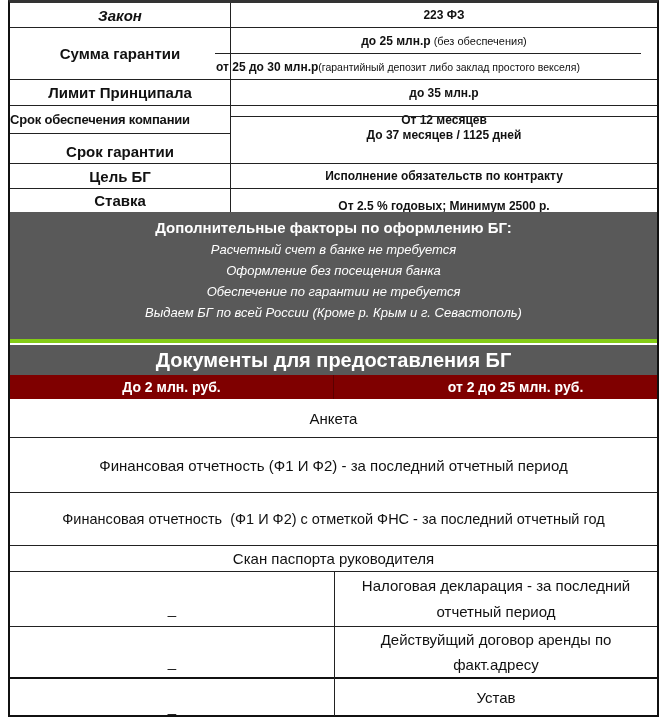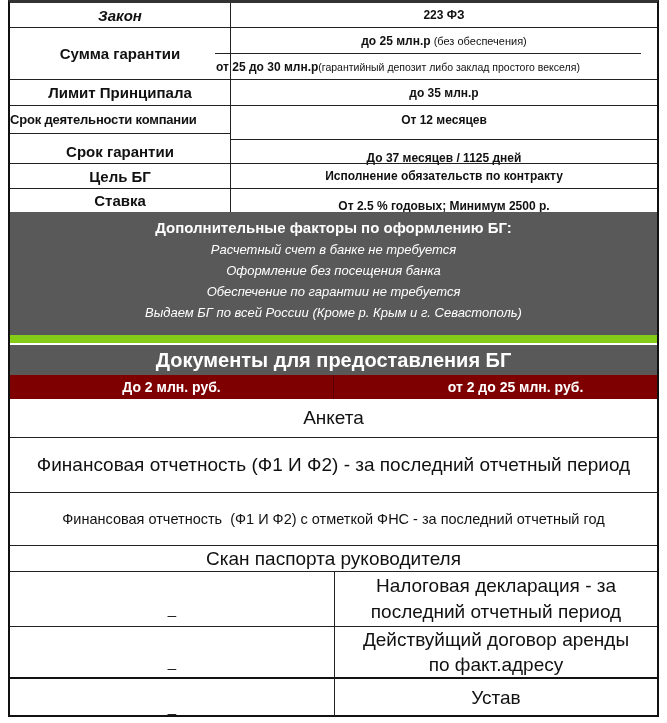--- a/index.html
+++ b/index.html
@@ -7,21 +7,21 @@
          font-family: "Liberation Sans", sans-serif; color: #111; }
   .abs { position: absolute; box-sizing: border-box; }
   .cell { position: absolute; box-sizing: border-box; display: flex; align-items: center; justify-content: center; text-align: center; }
   .hb { border-top: 1px solid #222; }
   .lbl { font-weight: bold; font-size: 15px; }
   .val { font-weight: bold; font-size: 12px; }
   .small { font-size: 11px; font-weight: bold; white-space: nowrap; }
   .small .norm { font-weight: normal; font-size: 11px; }
   .dark { background: #595959; color: #fff; }
   .red { background: #7f0000; color: #fff; }
-  .doc { font-size: 19px; font-weight: normal; color: #111; }
+  .doc { font-size: 15px; font-weight: normal; color: #111; }
   .dash { font-size: 15px; padding-top: 18px; }
 </style>
 </head>
 <body>
 
 <div class="abs" style="left:8px; top:0; width:651px; height:717px; border:2px solid #111; border-top:3px solid #333;"></div>
 
 <div class="abs" style="left:10px; top:3px; width:647px; height:209px;">
 
   <div class="abs" style="left:220px; top:0; width:1px; height:209px; background:#222;"></div>
@@ -35,34 +35,34 @@
       <span class="norm" style="white-space:pre;"> (без обеспечения)</span>
   </div>
   <div class="cell small hb" style="left:205px; top:50px; width:426px; height:26px; justify-content:flex-start; padding-left:1px;">
     <span style="font-size:12px;">от 25 до 30 млн.р</span>
       <span class="norm" style="font-size:10.5px;">(гарантийный депозит либо заклад простого векселя)</span>
   </div>
 
   <div class="cell lbl hb" style="left:0; top:76px; width:220px; height:26px;">Лимит Принципала</div>
   <div class="cell val hb" style="left:221px; top:76px; width:426px; height:26px;">до 35 млн.р</div>
 
-  <div class="cell lbl hb" style="left:0; top:102px; width:220px; height:28px; font-size:13px; justify-content:flex-start; white-space:nowrap; letter-spacing:-0.2px;">Срок деятельности компании</div>
+  <div class="cell lbl hb" style="left:0; top:102px; width:220px; height:28px; font-size:13px; justify-content:flex-start; white-space:nowrap; letter-spacing:-0.2px;">Срок обеспечения компании</div>
   <div class="cell val hb" style="left:221px; top:102px; width:426px; height:28px;">От 12 месяцев</div>
 
   <div class="cell lbl hb" style="left:0; top:130px; width:220px; height:30px; padding-top:6px;">Срок гарантии</div>
-  <div class="cell val hb" style="left:221px; top:136px; width:426px; height:30px; padding-top:6px;">До 37 месяцев / 1125 дней</div>
+  <div class="cell val hb" style="left:221px; top:113px; width:426px; height:30px; padding-top:6px;">До 37 месяцев / 1125 дней</div>
 
   <div class="cell lbl hb" style="left:0; top:160px; width:220px; height:25px;">Цель БГ</div>
   <div class="cell lbl hb" style="left:0; top:185px; width:220px; height:24px;">Ставка</div>
 
   <div class="cell val hb" style="left:221px; top:160px; width:426px; height:25px;">Исполнение обязательств по контракту</div>
   <div class="cell val hb" style="left:221px; top:185px; width:426px; height:34px;">От 2.5 % годовых; Минимум 2500 р.</div>
 </div>
 
-<div class="abs dark" style="left:10px; top:212px; width:647px; height:131px; border-bottom:8px solid #84cc16; text-align:center;">
+<div class="abs dark" style="left:10px; top:212px; width:647px; height:131px; border-bottom:4px solid #84cc16; text-align:center;">
   <div style="font-weight:bold; font-size:15px; margin-top:5px; height:22px; line-height:22px;">Дополнительные факторы по оформлению БГ:</div>
   <div style="font-style:italic; font-size:13px; line-height:21px;">Расчетный счет в банке не требуется</div>
   <div style="font-style:italic; font-size:13px; line-height:21px;">Оформление без посещения банка</div>
   <div style="font-style:italic; font-size:13px; line-height:21px;">Обеспечение по гарантии не требуется</div>
   <div style="font-style:italic; font-size:13px; line-height:21px;">Выдаем БГ по всей России (Кроме р. Крым и г. Севастополь)</div>
 </div>
 
 <div class="cell dark" style="left:10px; top:345px; width:647px; height:30px; font-weight:bold; font-size:20px;">Документы для предоставления БГ</div>
 
 <div class="cell red" style="left:10px; top:375px; width:324px; height:24px; font-weight:bold; font-size:14px; padding-left:0; border-right:1px solid #5a0000;">До 2 млн. руб.</div>

